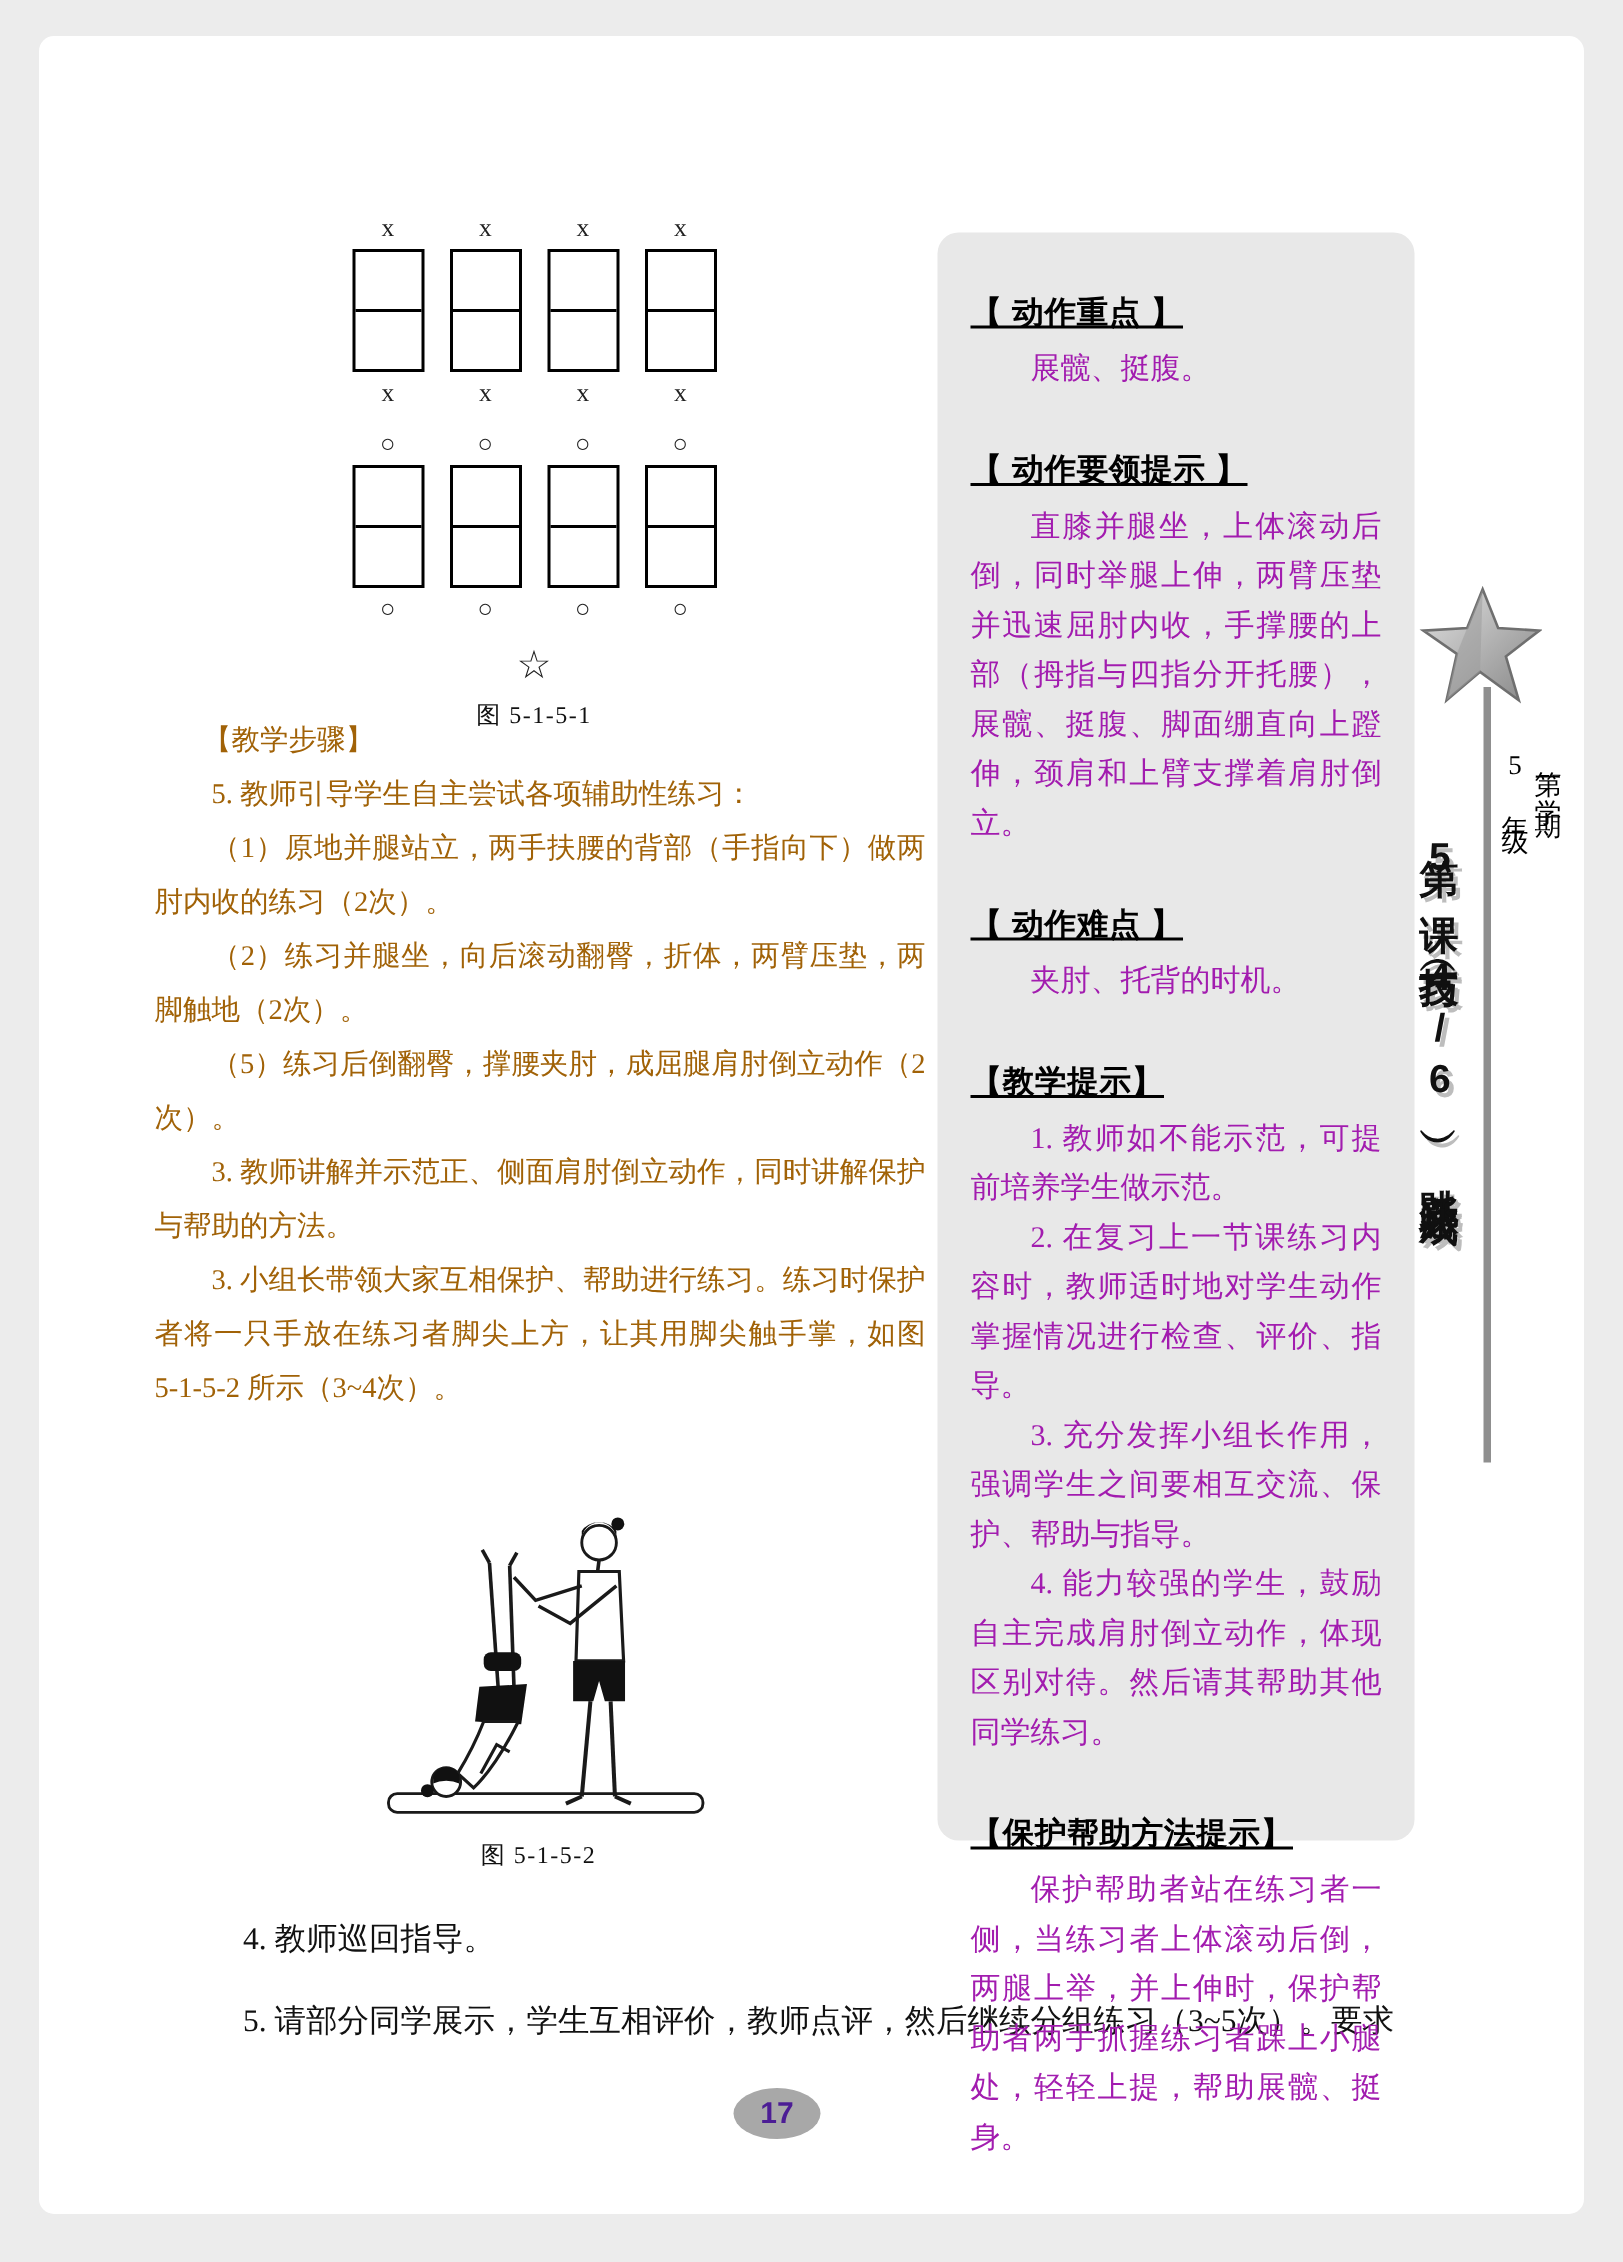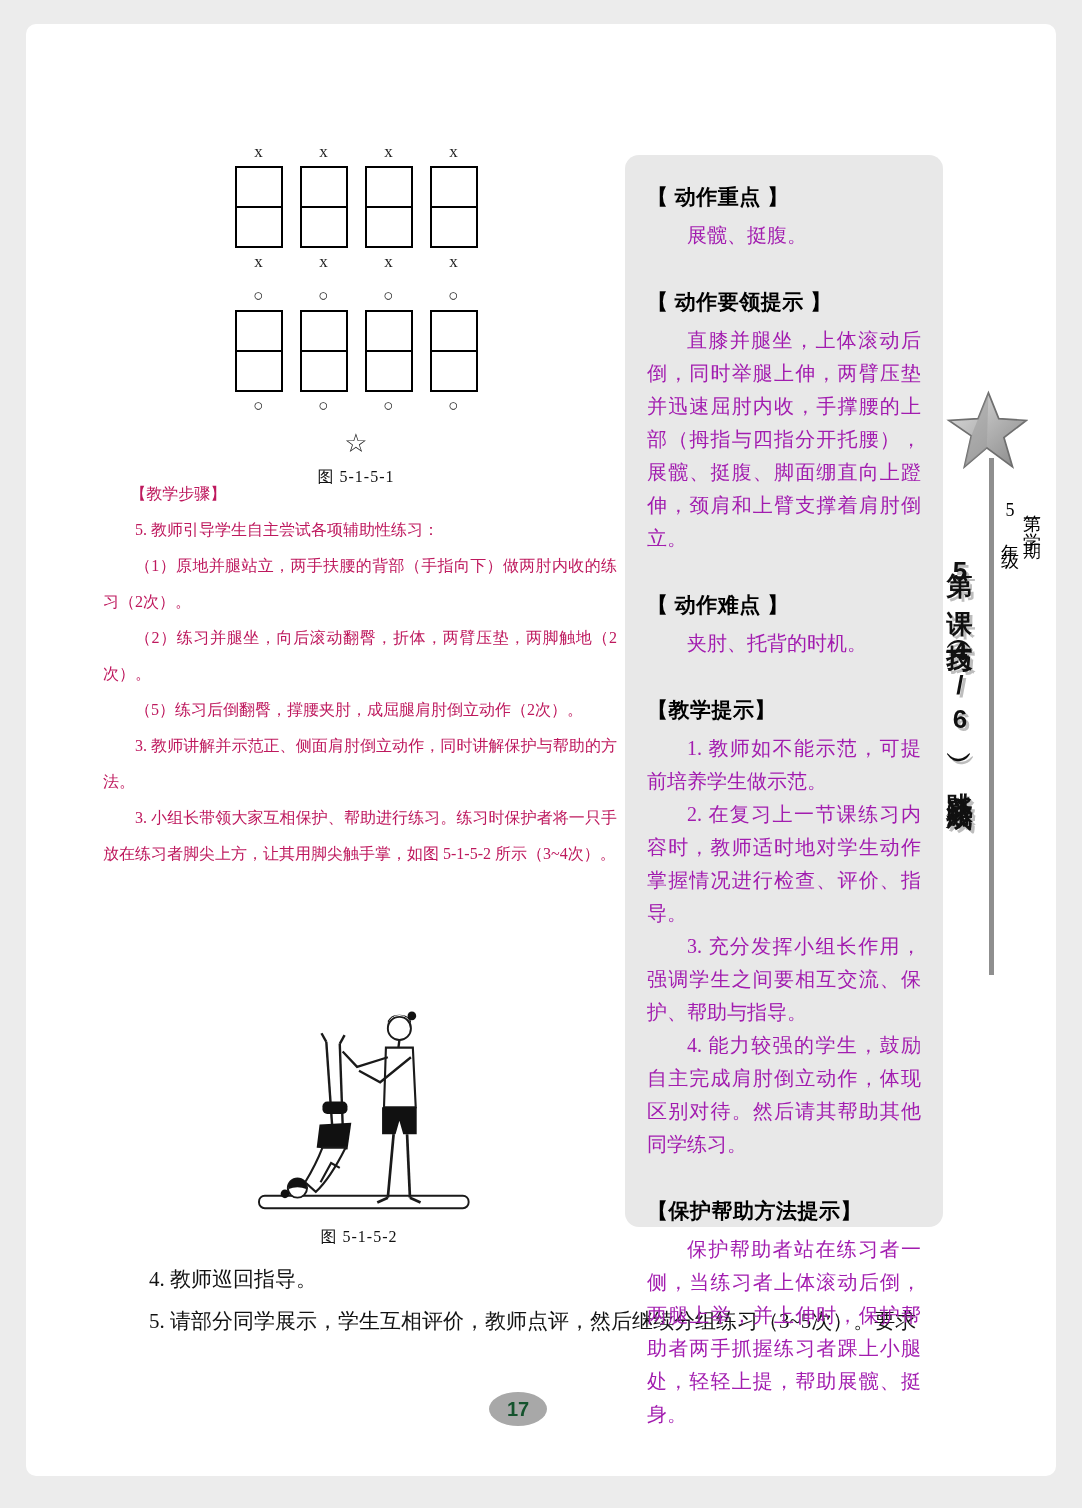--- a/index.html
+++ b/index.html
@@ -13,54 +13,54 @@
   .fcols{display:flex;gap:17px;justify-content:center;}
   .fcol{display:flex;flex-direction:column;align-items:center;}
   .fmark{height:24px;line-height:24px;font-size:17px;color:#222;}
   .fbox{width:44px;height:78px;border:2px solid #000;display:flex;flex-direction:column;margin:2px 0;background:#fff;}
   .fcell{flex:1;}
   .fcell.top{border-bottom:2px solid #000;}
   .fstar{text-align:center;font-size:26px;margin-top:4px;color:#222;}
   .fig-caption{text-align:center;font-size:16px;margin-top:8px;letter-spacing:1px;color:#111;}
 
   
-  .steps{position:absolute;left:103px;top:476px;width:514px;font-size:16px;line-height:36px;text-align:justify;color:#be185d;}
+  .steps{position:absolute;left:103px;top:476px;width:514px;font-size:19px;line-height:36px;text-align:justify;color:#a16207;}
   .steps p{margin:0;text-indent:2em;}
   .steps .heading{text-indent:1.7em;}
 
   
   .fig2{position:absolute;left:233px;top:1003px;width:252px;}
   .fig2 svg{display:block;margin:0 auto;}
   .fig2 .fig-caption{margin-top:2px;}
 
   
   .bottom{position:absolute;left:103px;top:1256px;width:920px;font-size:21px;line-height:38px;color:#111;}
-  .bottom p{margin:4px;text-indent:2em;text-align:justify;}
+  .bottom p{margin:17px;text-indent:2em;text-align:justify;}
 
   
   .panel{position:absolute;left:625px;top:155px;width:318px;height:1072px;background:#e8e8e8;border-radius:14px;
          padding:28px 22px;box-sizing:border-box;}
   .panel section{margin-bottom:36px;}
   .panel section:last-child{margin-bottom:0;}
-  .panel h3{margin:0 0 8px 0;font-family:"Liberation Sans",sans-serif;font-size:21px;font-weight:700;color:#000;letter-spacing:0.5px;}
+  .panel h3{margin:11px 0 8px 0;font-family:"Liberation Sans",sans-serif;font-size:21px;font-weight:700;color:#000;letter-spacing:0.5px;text-decoration:underline;}
   .panel p{margin:0;font-size:20px;line-height:33px;text-align:justify;text-indent:2em;color:#a21caf;}
 
   
   .side-line{position:absolute;left:989px;top:458px;width:5px;height:517px;background:#8f8f8f;}
   .side-star{position:absolute;left:942px;top:386px;}
   .grade{position:absolute;left:1001px;top:500px;display:flex;gap:4px;font-size:18px;color:#000;}
   .grade div{writing-mode:vertical-rl;text-orientation:upright;letter-spacing:9px;line-height:1;}
   .lesson{position:absolute;left:944px;top:552px;writing-mode:vertical-rl;text-orientation:upright;
           font-family:"Liberation Sans",sans-serif;font-weight:700;font-size:26px;letter-spacing:4px;
           color:#101010;text-shadow:3px 3px 0 #bdbdbd;line-height:1.15;}
 
   
   .pagenum{position:absolute;left:489px;top:1392px;width:58px;height:34px;background:#a8a8a8;border-radius:50%;
            display:flex;align-items:center;justify-content:center;
-           font-family:"Liberation Sans",sans-serif;font-weight:700;font-size:20px;color:#14532d;}
+           font-family:"Liberation Sans",sans-serif;font-weight:700;font-size:20px;color:#4c1d95;}
 </style>
 </head>
 <body>
 
 <div class="canvas">
   <div class="page"></div>
 
   <div class="formation">
     <div class="fgroup">
       <div class="fcols">

